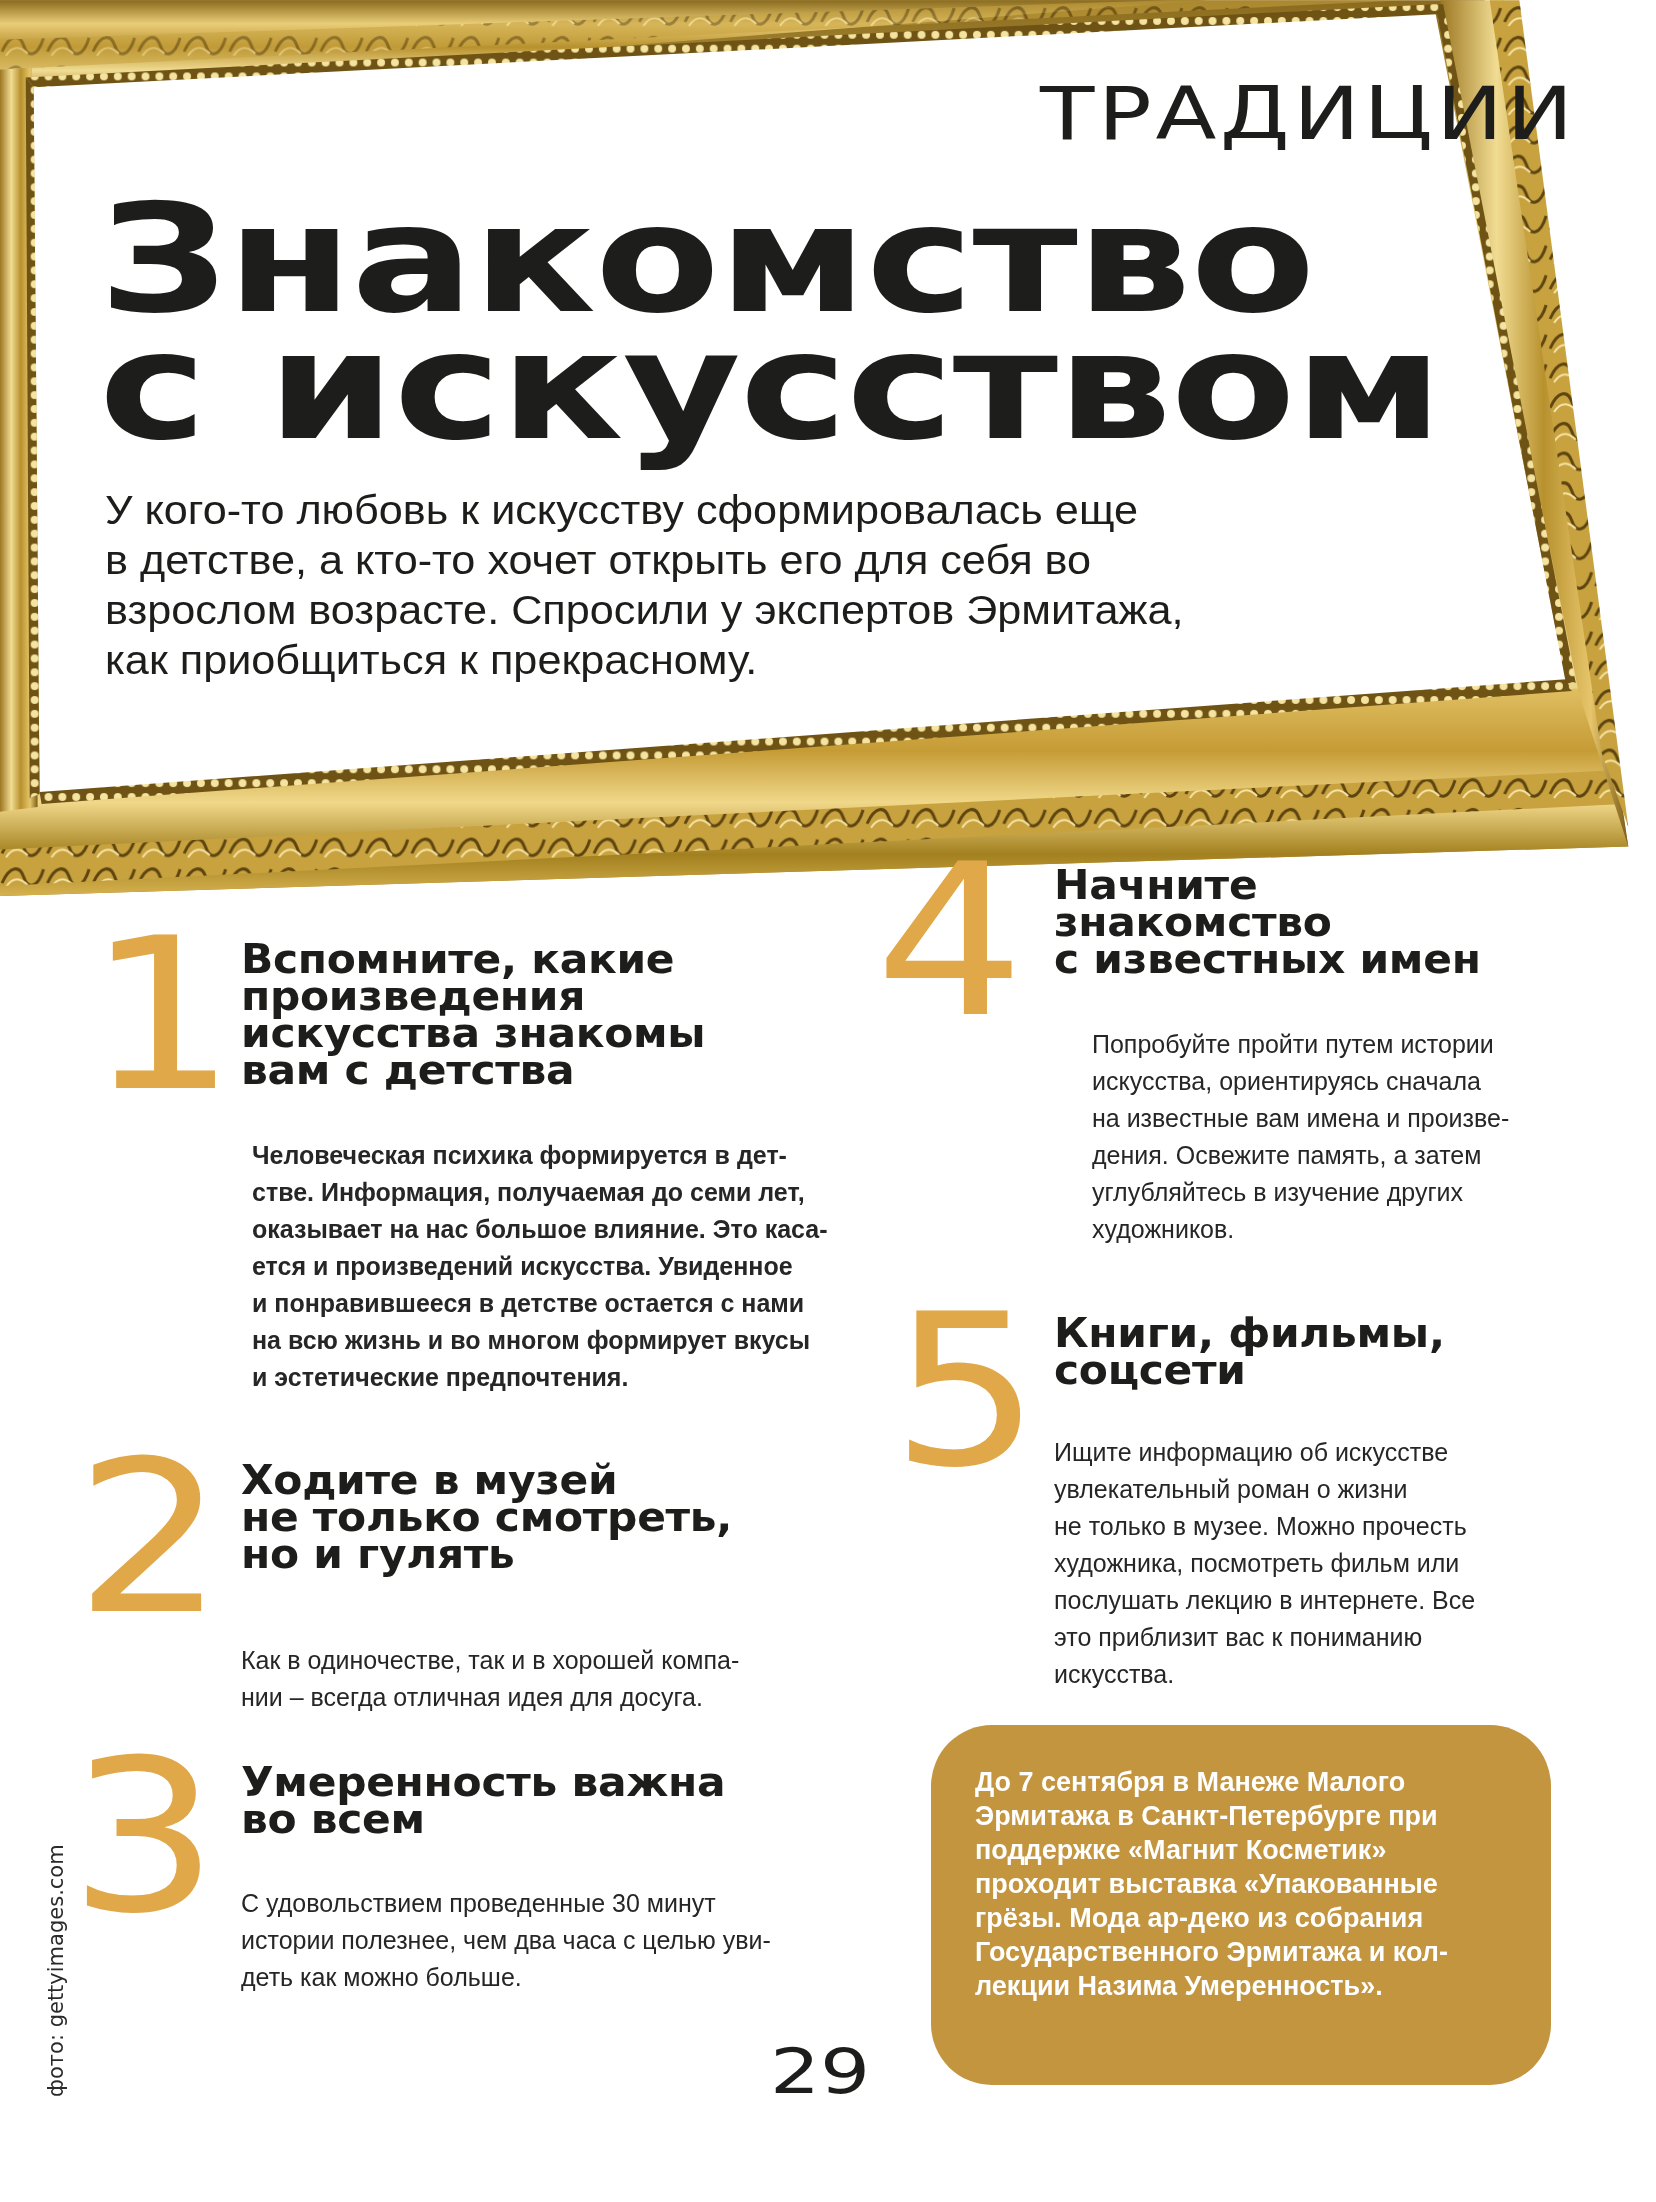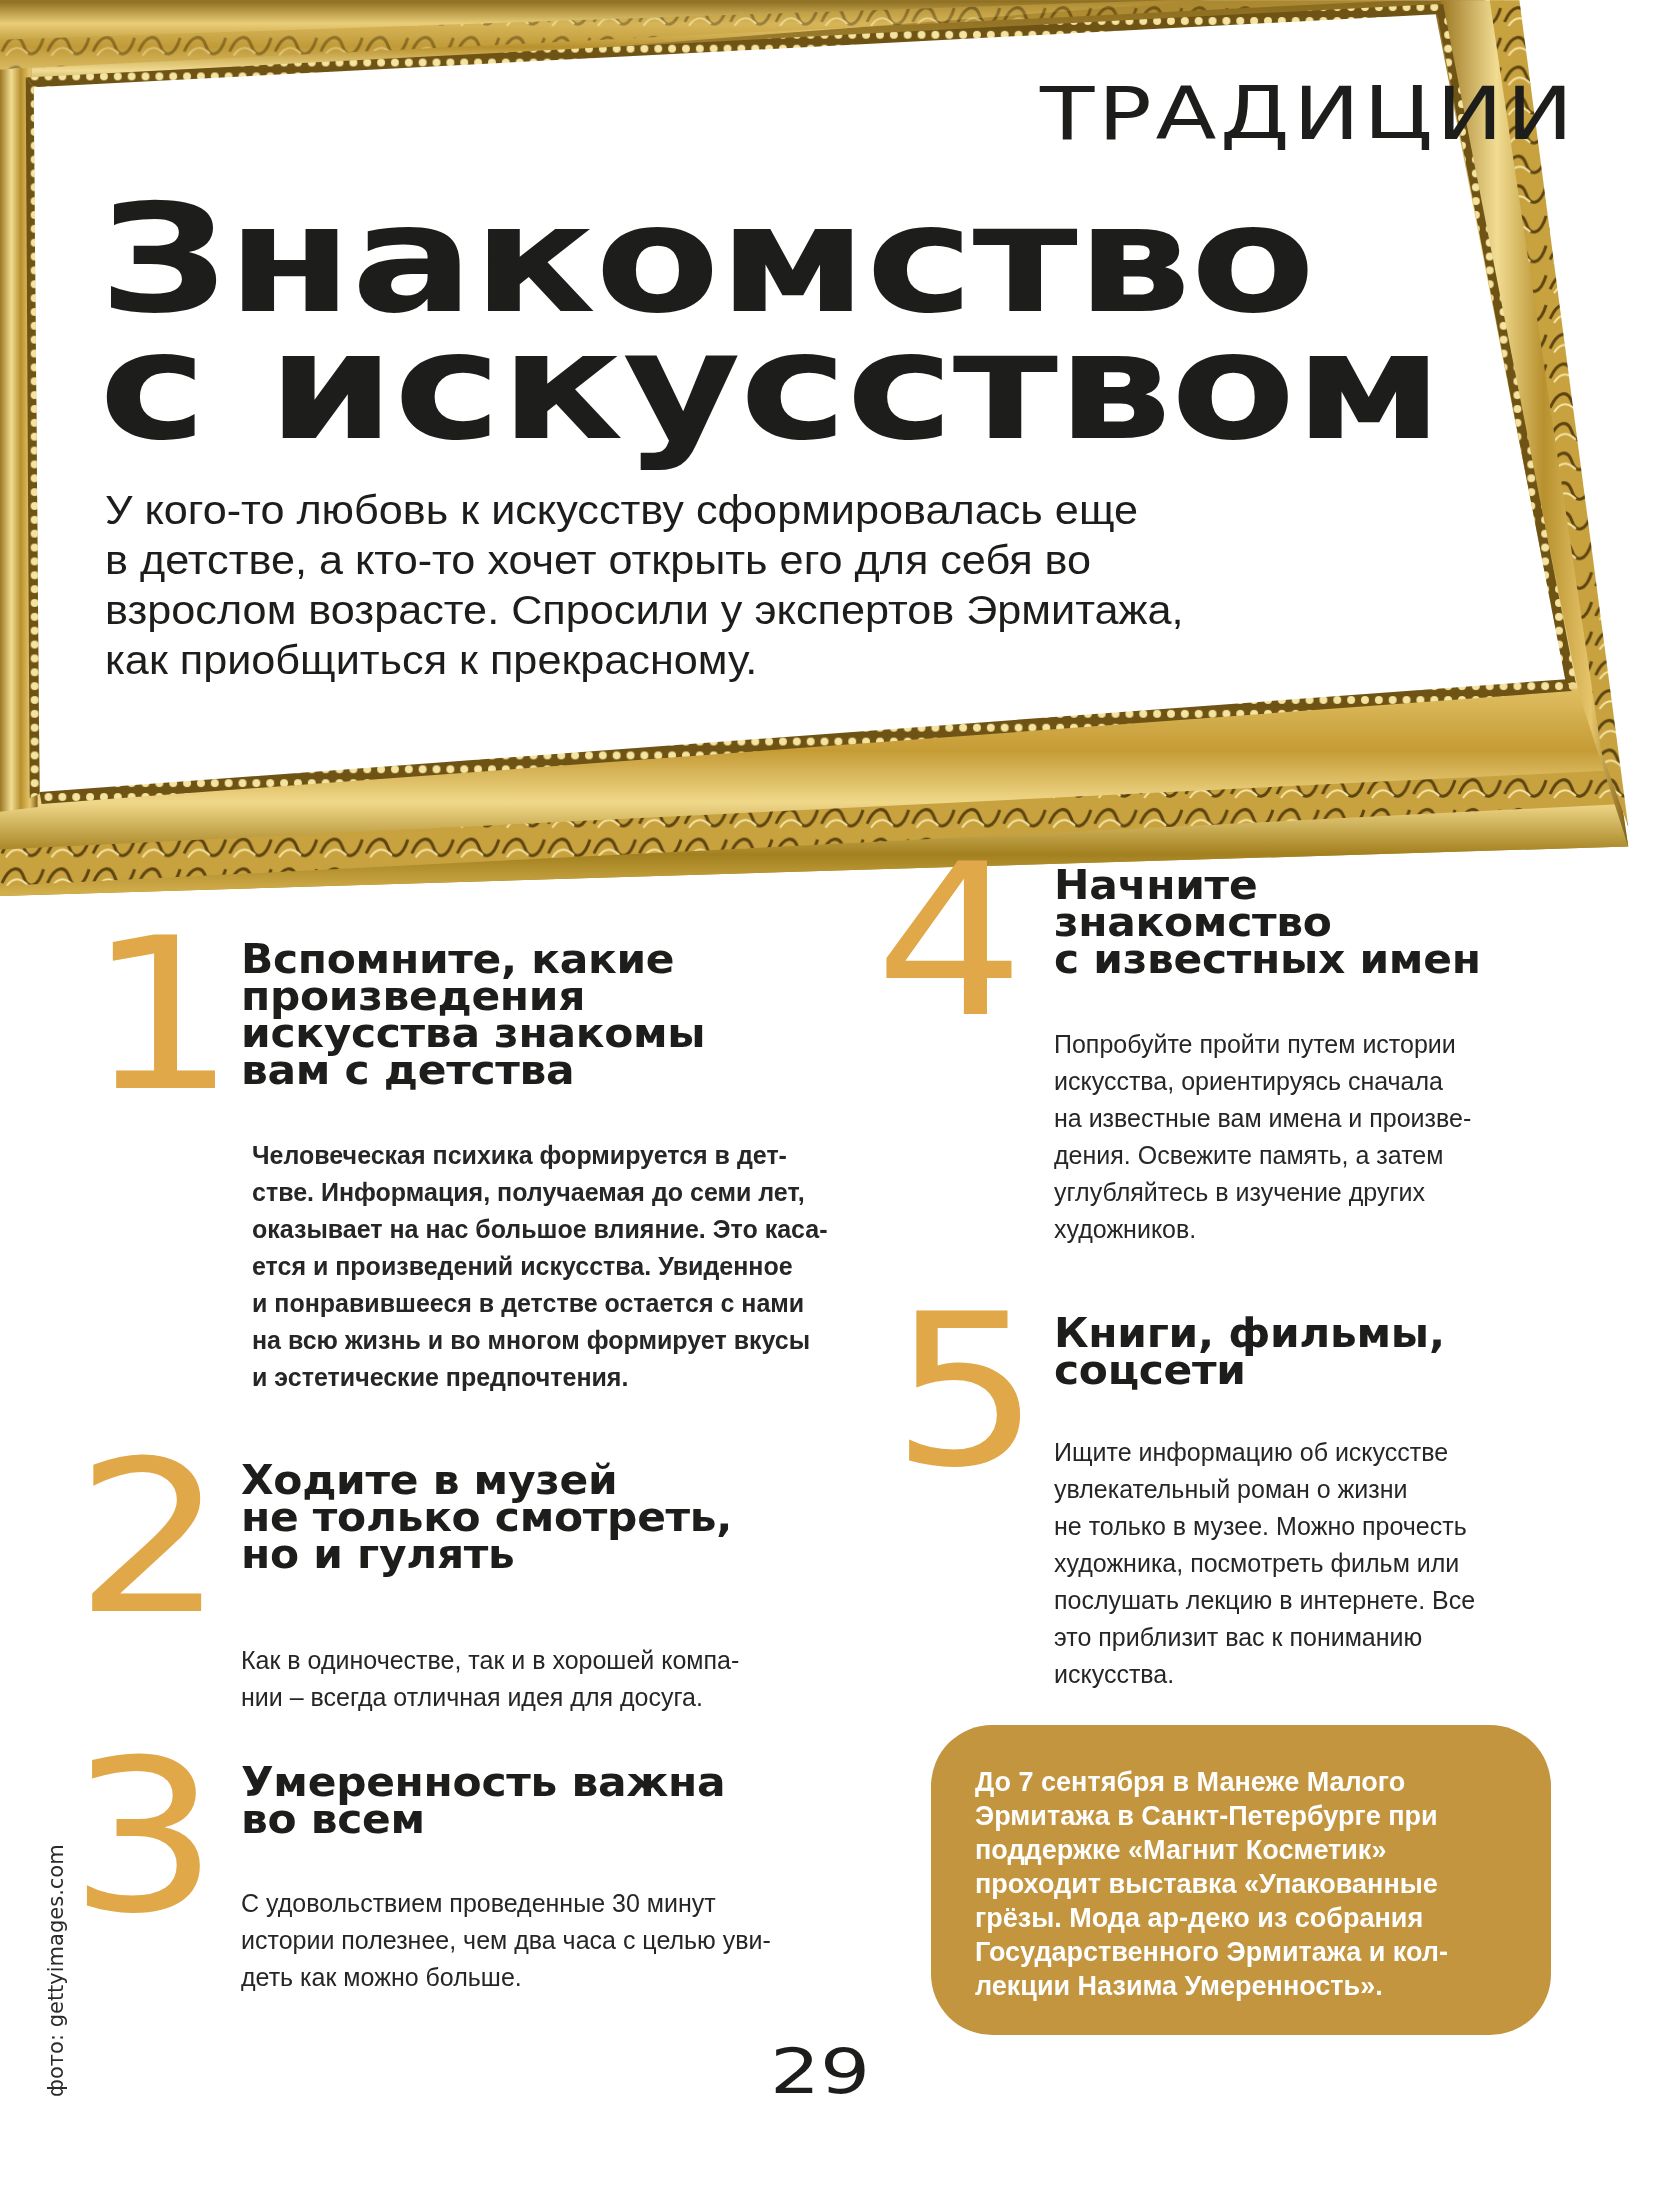--- a/index.html
+++ b/index.html
@@ -45,21 +45,21 @@
     transform: scaleX(1.06); transform-origin: left top;
   }
   .tip-head span, .tip-body span { display: block; white-space: nowrap; }
   .tip-body {
     position: absolute; font-family: "Liberation Sans", sans-serif;
     font-size: 25px; line-height: 37px; color: #262626;
   }
 
   
   .callout {
-    left: 931px; top: 1725px; width: 620px; height: 310px;
+    left: 931px; top: 1725px; width: 620px; height: 360px;
     background: #C2953E; border-radius: 61px;
   }
   .callout-text {
     position: absolute; left: 44px; top: 40px;
     font-family: "Liberation Sans", sans-serif; font-weight: bold;
     font-size: 27px; line-height: 34px; color: #ffffff;
   }
   .callout-text span { display: block; white-space: nowrap; }
 
   
@@ -191,21 +191,21 @@
   </div>
 </section>
 
 <section>
   <div class="num" style="left:875px; top:837px; font-size:210px;">4</div>
   <div class="tip-head" style="left:1054px; top:867px;">
     <span>Начните</span>
     <span>знакомство</span>
     <span>с известных имен</span>
   </div>
-  <div class="tip-body" style="left:1054px; top:1026px;">
+  <div class="tip-body" style="left:1092px; top:1026px;">
     <span>Попробуйте пройти путем истории</span>
     <span>искусства, ориентируясь сначала</span>
     <span>на известные вам имена и произве-</span>
     <span>дения. Освежите память, а затем</span>
     <span>углубляйтесь в изучение других</span>
     <span>художников.</span>
   </div>
 </section>
 
 <section>

